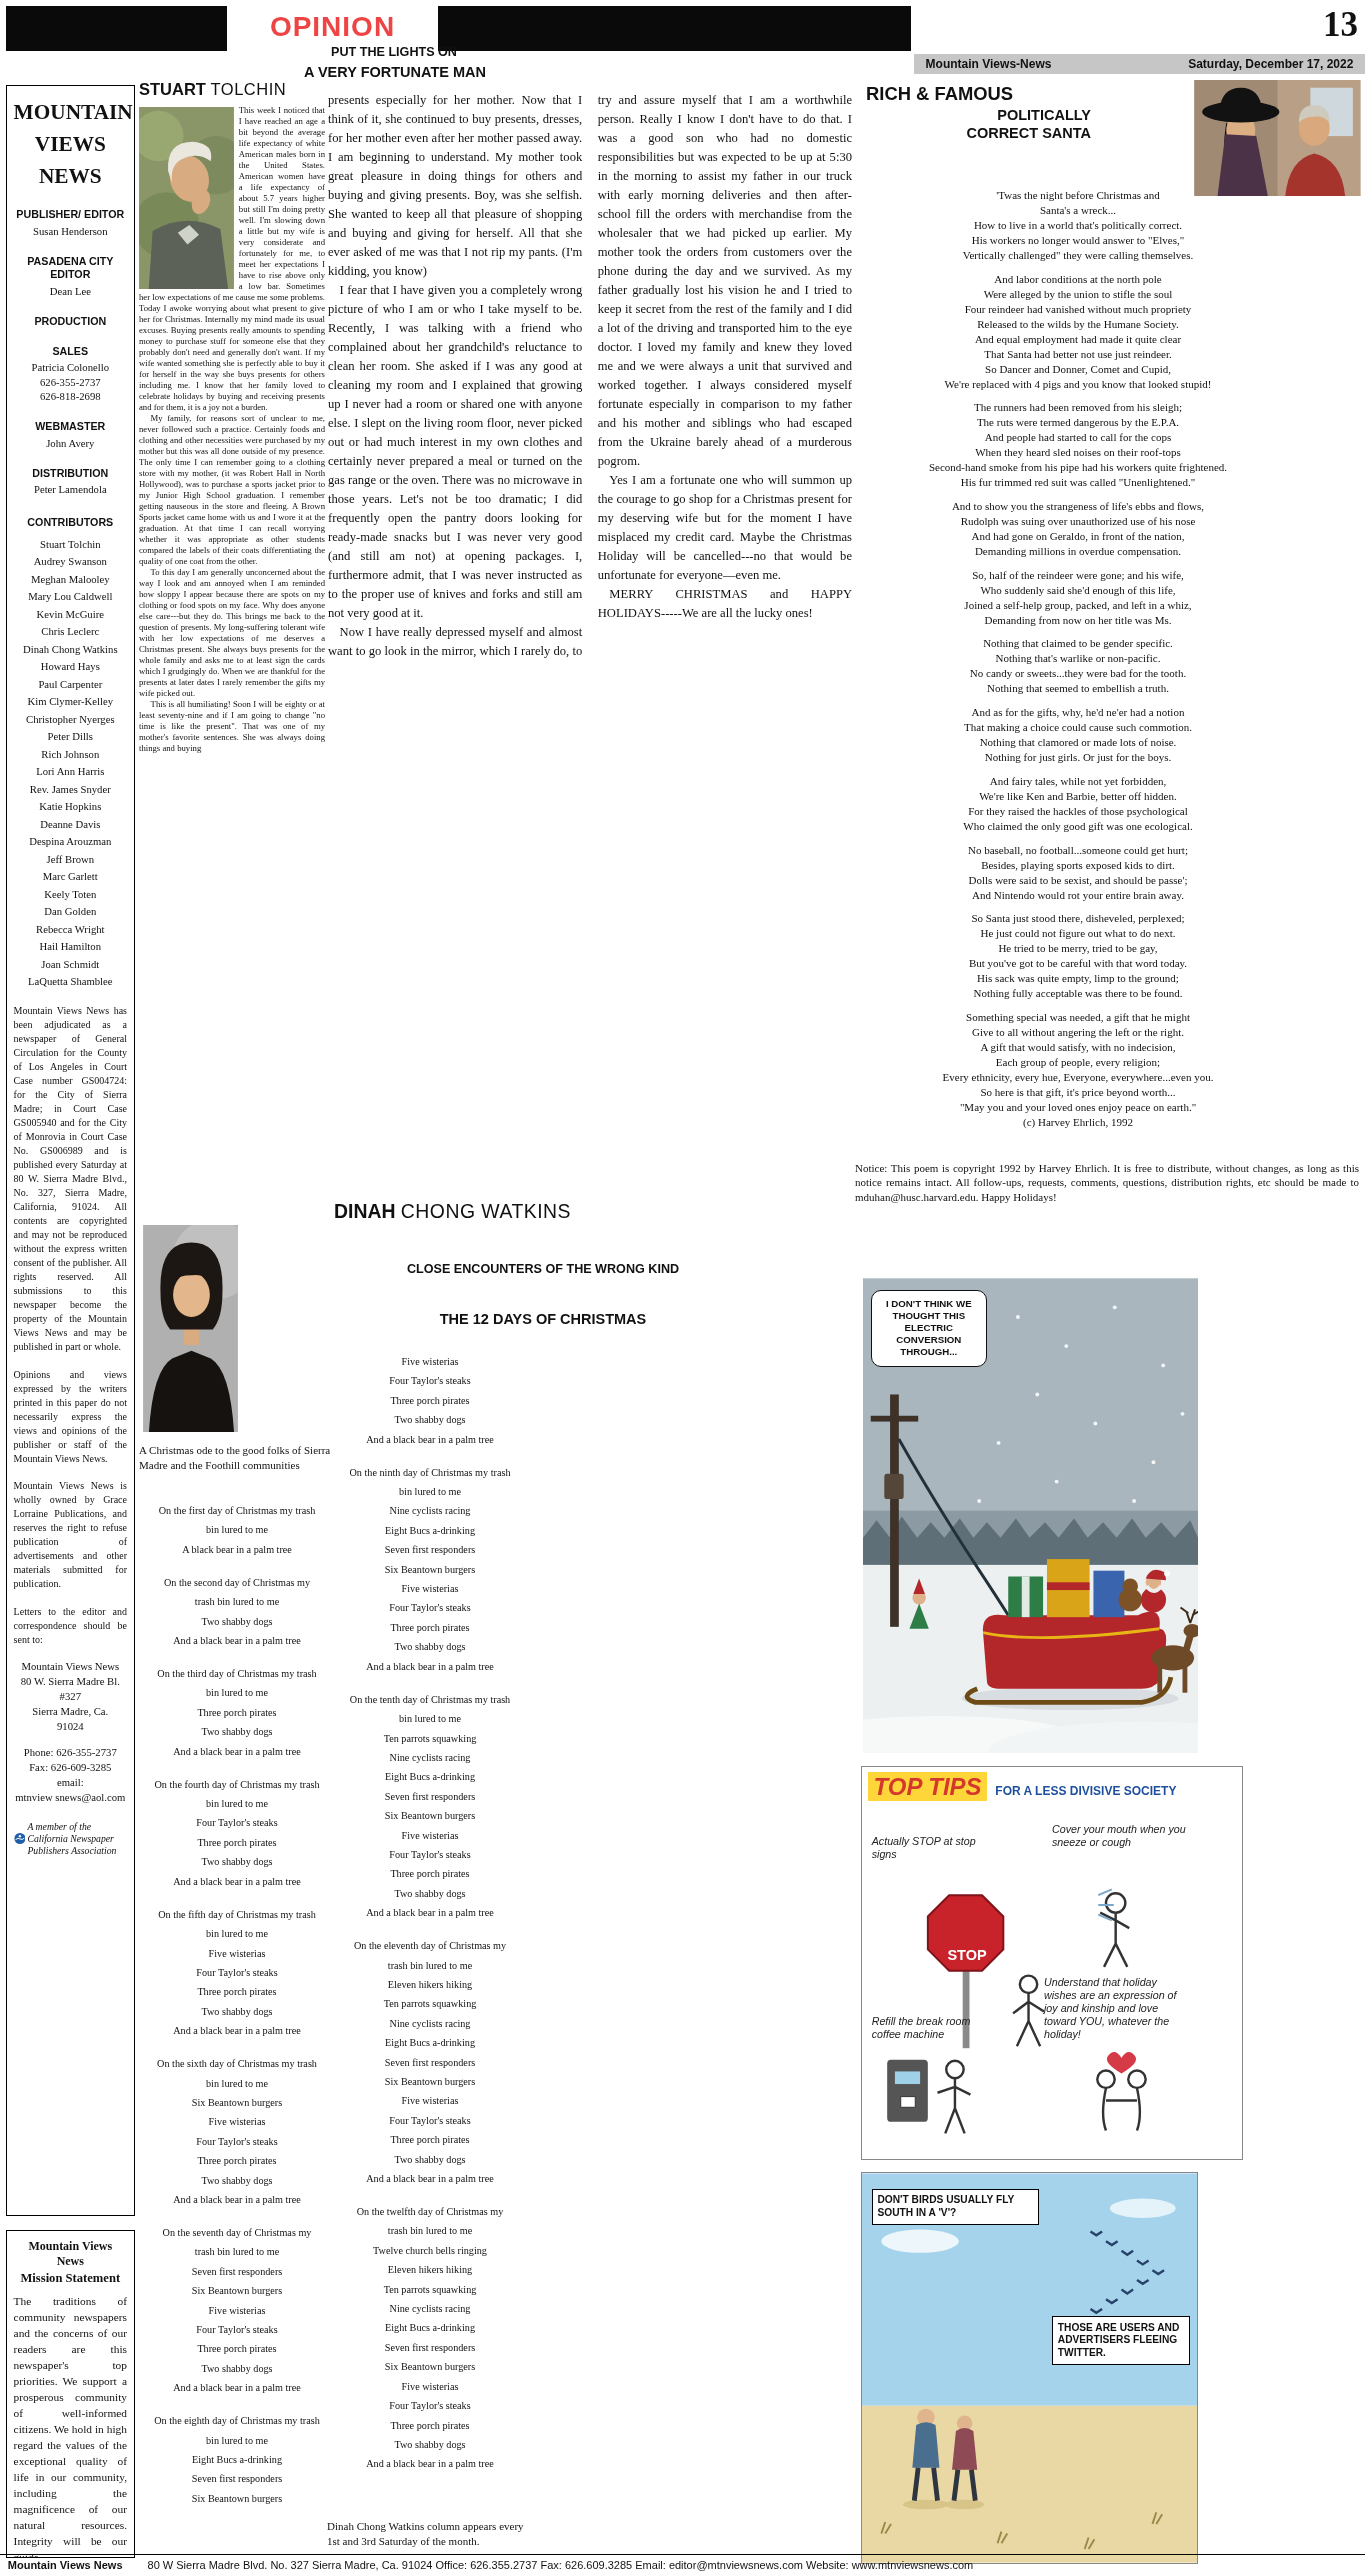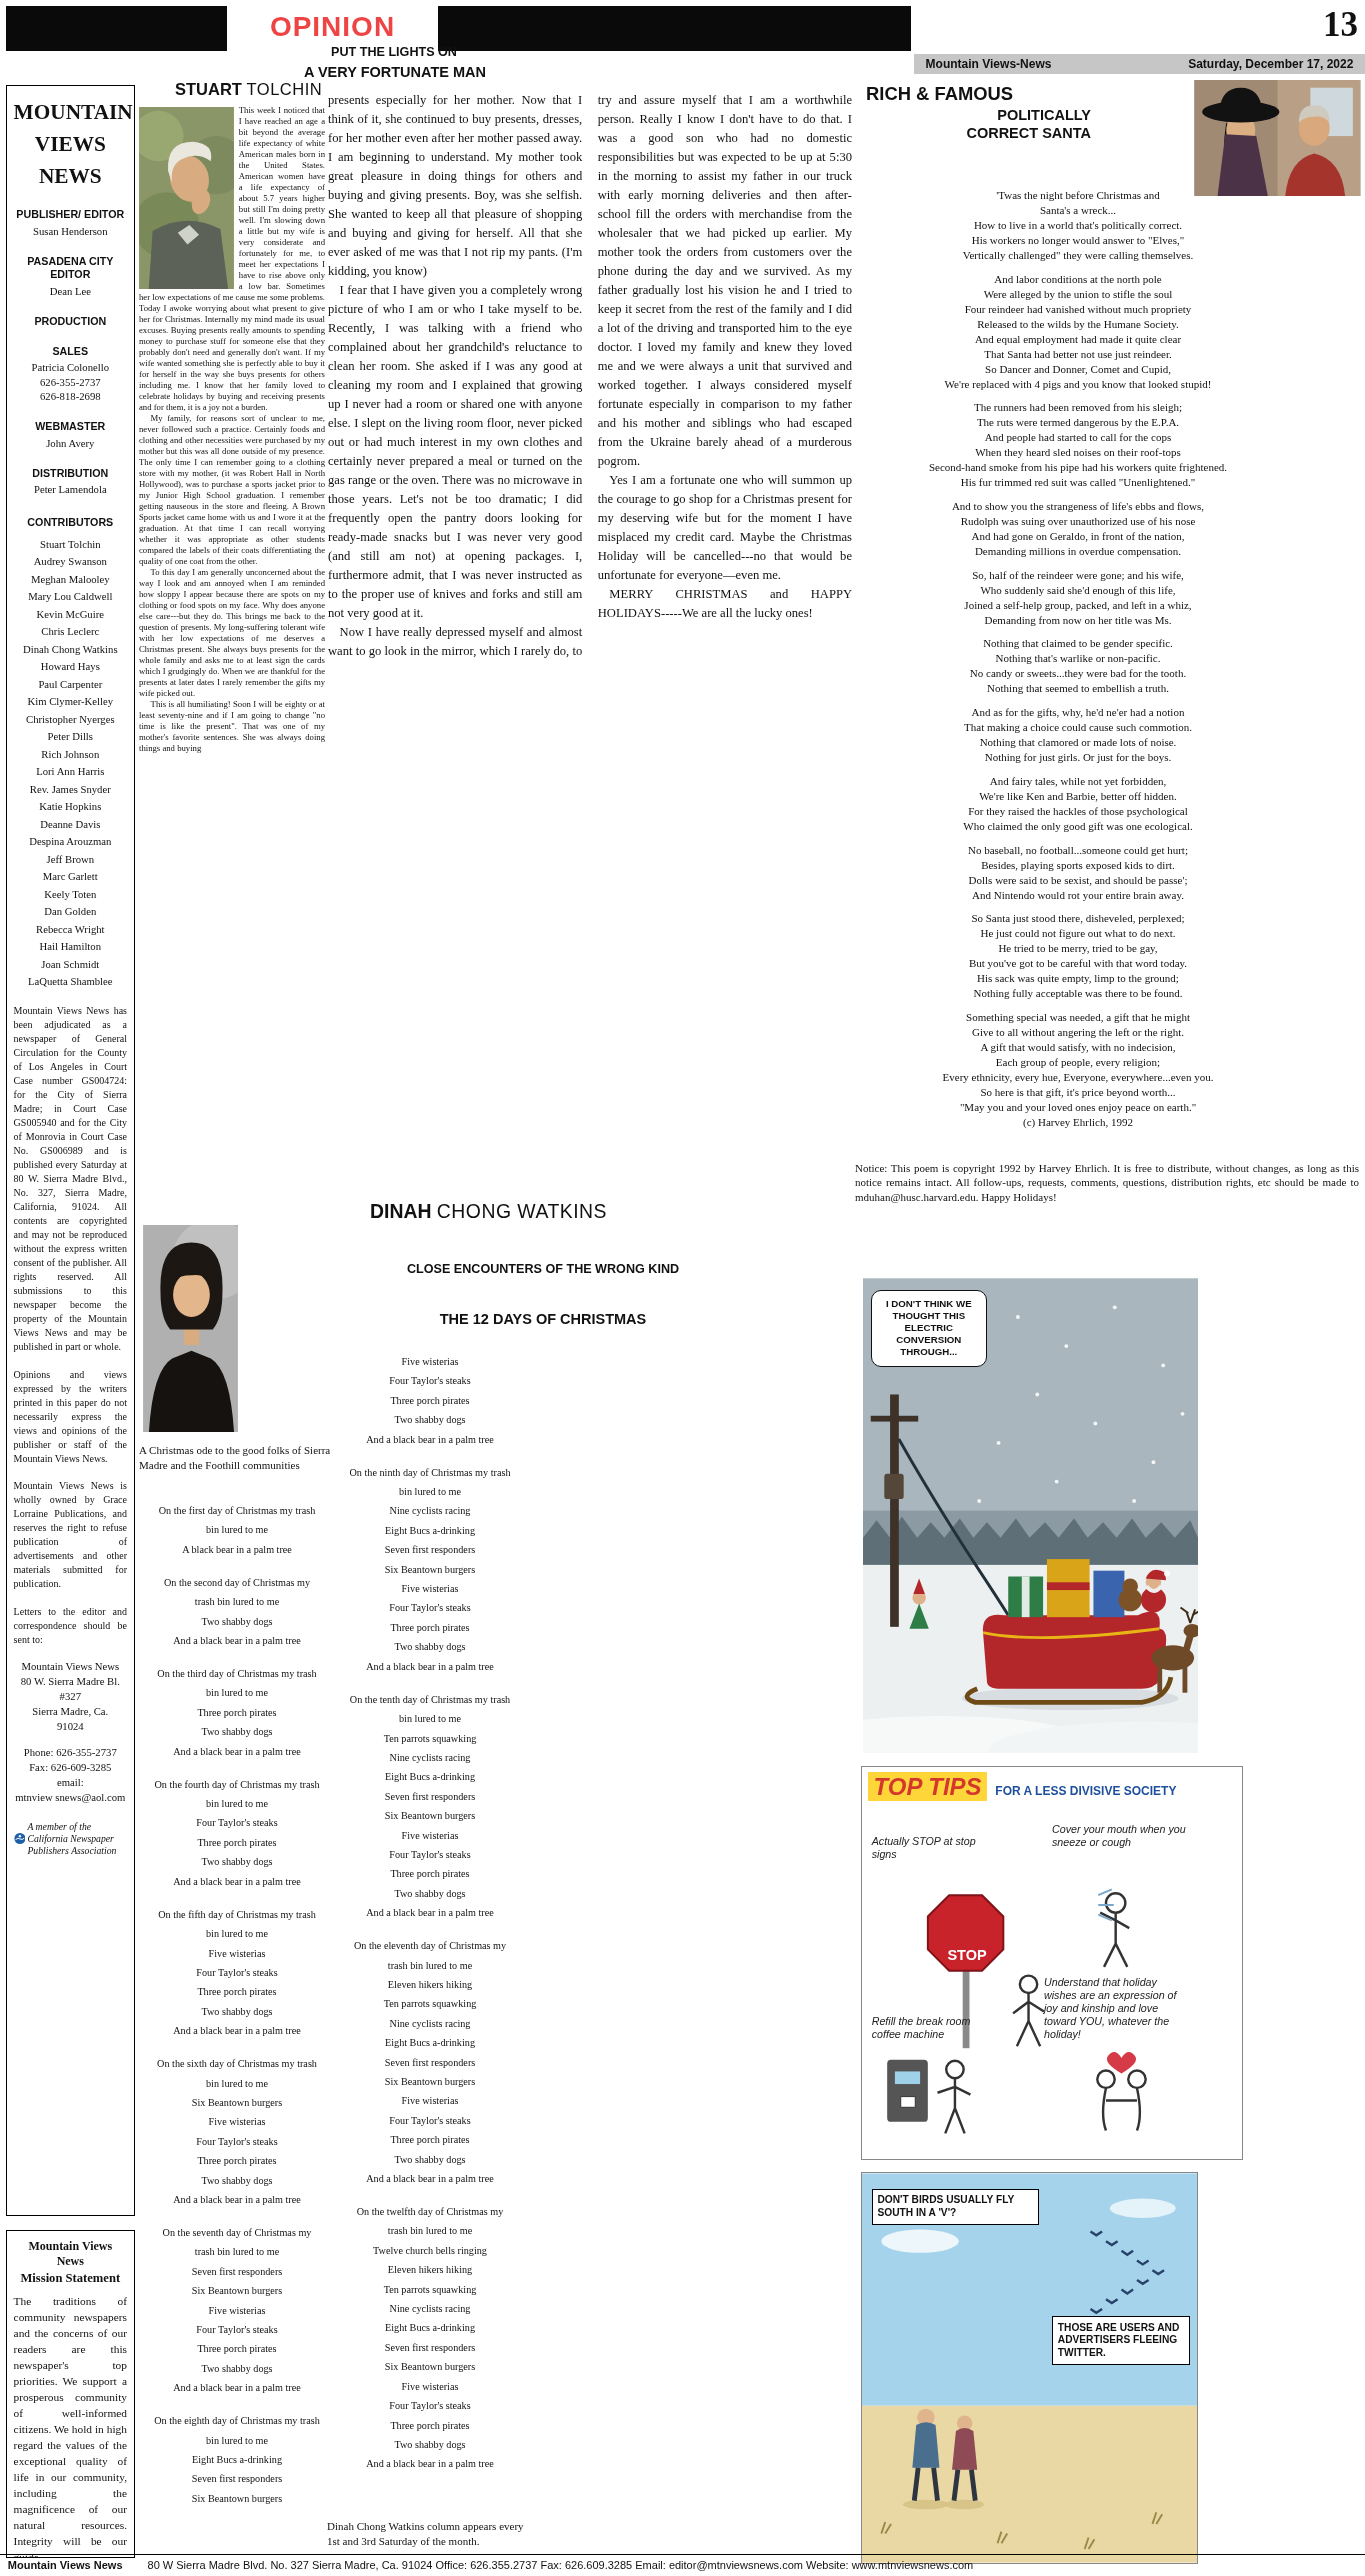--- a/index.html
+++ b/index.html
@@ -36,21 +36,21 @@
   #member span { font-style:italic; font-size:9.7px; line-height:12px; }
 
   #mission-box { left:5.8px; top:2230px; width:129px; height:328px; border:1.9px solid #000;
       padding:7.8px 6.8px; overflow:hidden; }
   .m-title { text-align:center; font-weight:bold; font-size:12px; line-height:15.5px; }
   .m-sub { text-align:center; font-weight:bold; font-size:12.6px; line-height:16.5px; }
   .m-body { font-size:11.4px; line-height:16px; text-align:justify; margin-top:6.8px; }
 
   
   #stuart-head { left:139px; top:80px; font-family:"Liberation Sans",sans-serif; font-size:16.5px; }
-  .hb { font-weight:bold;margin-left:36px; } .hl { font-weight:normal; letter-spacing:0.5px; }
+  .hb { font-weight:bold; } .hl { font-weight:normal; letter-spacing:0.5px; }
   #stuart-body { left:139px; top:105px; width:186px; height:1101px; overflow:hidden;
       font-size:8.7px; line-height:11px; text-align:justify; }
   #stuart-photo { float:left; width:95px; height:182px; margin:1.9px 4.8px 1.9px 0; }
   .article p { text-indent:11.6px; }
   .article p:first-child { text-indent:0; }
 
   
   #kicker { left:302px; top:45px; width:184px; text-align:center;
       font-family:"Liberation Sans",sans-serif; font-weight:bold; font-size:12.6px; }
   #f-title { left:286px; top:64px; width:218px; text-align:center;

